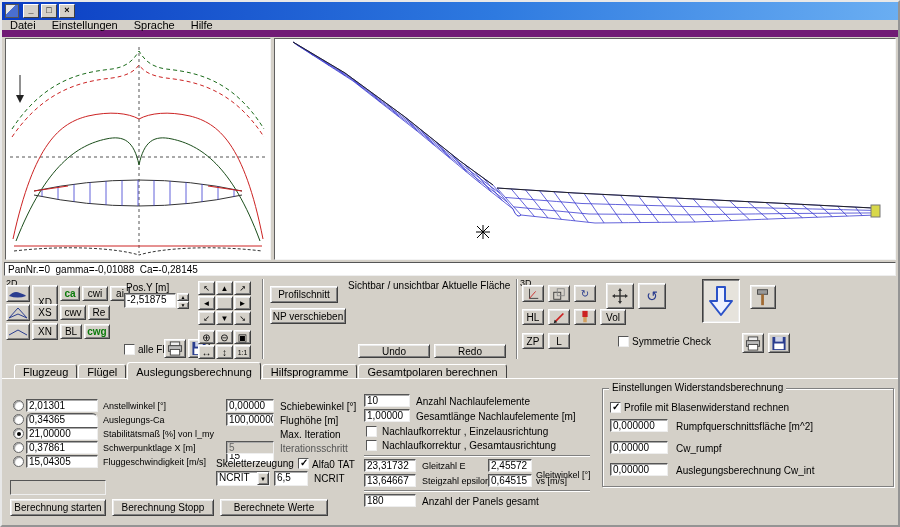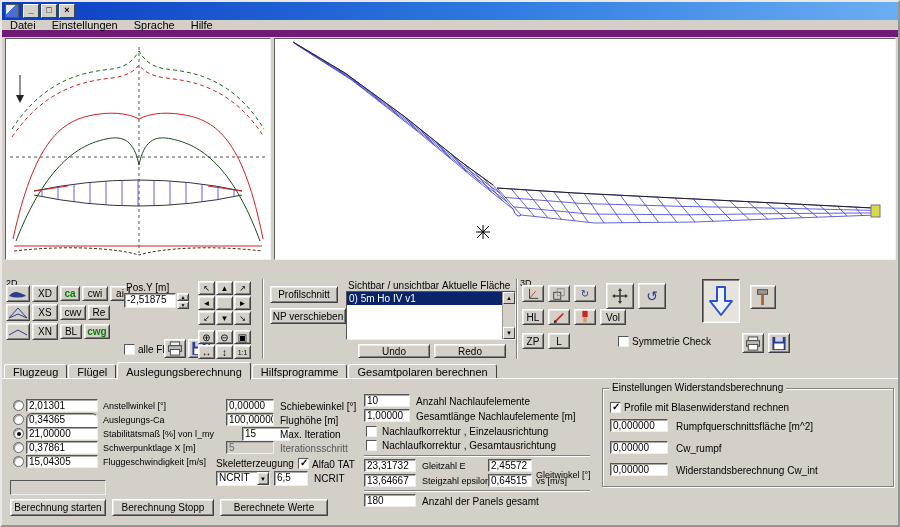--- a/index.html
+++ b/index.html
@@ -24,21 +24,21 @@
 .lbl{position:absolute;font-size:10px;white-space:nowrap;}
 .lbl9{position:absolute;font-size:9px;white-space:nowrap;}
 .cb{position:absolute;width:11px;height:11px;background:#fff;border:1px solid;border-color:#555 #eee #eee #555;}
 .cb.on::after{content:"✓";position:absolute;left:1px;top:-2px;font-size:10px;font-weight:bold;}
 .radio{position:absolute;width:11px;height:11px;border-radius:50%;background:#fff;border:1px solid #666;box-shadow:inset 1px 1px 1px #999;}
 .radio.on::after{content:"";position:absolute;left:3px;top:3px;width:4px;height:4px;border-radius:50%;background:#000;}
 .vsep{position:absolute;width:2px;border-left:1px solid #808080;border-right:1px solid #fff;}
 .hsep{position:absolute;height:2px;border-top:1px solid #808080;border-bottom:1px solid #fff;}
 .groupbox{position:absolute;border:1px solid #808080;box-shadow:inset 1px 1px 0 #fff,1px 1px 0 #fff;}
 .gb-title{position:absolute;top:-7px;left:6px;background:#d4d0c8;padding:0 3px;font-size:10px;white-space:nowrap;}
-.tabstrip{position:absolute;left:0;top:359px;width:896px;height:18px;display:flex;align-items:flex-end;padding-left:2px;}
+.tabstrip{position:absolute;left:0;top:359px;width:896px;height:18px;display:flex;align-items:flex-end;padding-left:12px;}
 .tab{height:15px;line-height:13px;padding:1px 8px 0;font-size:11px;background:#d4d0c8;border:1px solid;border-color:#fff #404040 #d4d0c8 #fff;border-radius:3px 3px 0 0;margin-right:1px;}
 .tab.active{height:18px;line-height:16px;position:relative;z-index:5;margin-bottom:-1px;}
 .tabbody{position:absolute;left:0;top:376px;width:896px;height:147px;background:#d4d0c8;border-top:1px solid #fff;}
 .listbox{position:absolute;left:344px;top:289px;width:170px;height:49px;background:#fff;border:1px solid;border-color:#555 #eee #eee #555;display:flex;}
 .lb-items{flex:1;}
 .lb-item{font-size:10px;line-height:13px;padding:0 2px;}
 .lb-item.selected{background:#0a246a;color:#fff;}
 .lb-scroll{width:13px;background:#d4d0c8;display:flex;flex-direction:column;justify-content:space-between;border-left:1px solid #999;}
 .lb-sbtn{height:12px;font-size:6px;text-align:center;line-height:11px;background:#d4d0c8;border:1px solid;border-color:#fff #404040 #404040 #fff;}
 .sunkbox{position:absolute;background:#d4d0c8;border:1px solid;border-color:#555 #eee #eee #555;}
@@ -155,31 +155,32 @@
       <rect x="596" y="166" width="9" height="12" fill="#d8d84a" stroke="#777"></rect>
       <g stroke="#000" stroke-width="1">
         <line x1="202" y1="187" x2="214" y2="199"></line>
           <line x1="214" y1="187" x2="202" y2="199"></line>
         <line x1="201" y1="193" x2="215" y2="193"></line>
           <line x1="208" y1="186" x2="208" y2="200"></line>
       </g>
     </svg>
   </div>
 
+  <div class="statusline">PanNr.=0  gamma=-0,01088  Ca=-0,28145</div>
 
   <div class="abs" style="left:0;top:275px;width:896px;height:84px;">
 
     <span class="lbl9" style="left:4px;top:1px;">2D</span>
 
     <div class="btn" style="left:4px;top:8px;width:24px;height:17px;">
       <svg width="22" height="14" viewBox="0 0 22 14">
           <path d="M2,9 Q7,3 13,6 Q19,8 19,9 Q11,12 2,9" fill="#2a3d8f"></path>
         </svg>
     </div>
-    <div class="btn" style="left:30px;top:8px;width:26px;height:17px;">XD</div>
+    <div class="btn" style="left:30px;top:8px;width:26px;height:34px;">XD</div>
     <div class="btn press" style="left:58px;top:9px;width:20px;height:15px;">
         <span class="green">ca</span>
       </div>
     <div class="btn" style="left:80px;top:9px;width:26px;height:15px;">cwi</div>
     <div class="btn" style="left:108px;top:9px;width:20px;height:15px;">ai</div>
 
     <div class="btn" style="left:4px;top:27px;width:24px;height:17px;">
       <svg width="22" height="14" viewBox="0 0 22 14">
           <path d="M2,12 L11,2 L20,12 L11,8 Z" fill="none" stroke="#2a3d8f"></path>
         </svg>
@@ -239,29 +240,20 @@
     <div class="btn" style="left:214px;top:68px;width:17px;height:14px;">↕</div>
     <div class="btn" style="left:232px;top:68px;width:17px;height:14px;font-size:7px;">1:1</div>
 
     <div class="vsep" style="left:260px;top:2px;height:80px;"></div>
 
     <div class="btn" style="left:268px;top:9px;width:68px;height:17px;">Profilschnitt</div>
     <div class="btn" style="left:268px;top:31px;width:76px;height:16px;">NP verschieben</div>
     <span class="lbl" style="left:346px;top:3px;">Sichtbar / unsichtbar</span>
     <span class="lbl" style="left:440px;top:3px;">Aktuelle Fläche</span>
 
-    <div class="listbox" style="left:344px;top:14px;">
-      <div class="lb-items">
-        <div class="lb-item selected">0) 5m Ho IV v1</div>
-      </div>
-      <div class="lb-scroll">
-        <div class="lb-sbtn">▲</div>
-        <div class="lb-sbtn">▼</div>
-      </div>
-    </div>
 
     <div class="btn" style="left:356px;top:67px;width:72px;height:14px;">Undo</div>
     <div class="btn" style="left:432px;top:67px;width:72px;height:14px;">Redo</div>
 
     <div class="vsep" style="left:514px;top:2px;height:80px;"></div>
 
     <span class="lbl9" style="left:518px;top:1px;">3D</span>
 
     <div class="btn" style="left:520px;top:8px;width:22px;height:17px;">
       <svg width="16" height="14" viewBox="0 0 16 16">
@@ -365,21 +357,21 @@
   <span class="lbl9" style="left:101px;top:441px;">Schwerpunktlage X [m]</span>
 
   <span class="radio" style="left:11px;top:454px;"></span>
   <div class="field" style="left:24px;top:453px;width:72px;height:13px;">15,04305</div>
   <span class="lbl9" style="left:101px;top:455px;">Fluggeschwindigkeit [m/s]</span>
 
   <div class="field" style="left:224px;top:397px;width:48px;height:13px;">0,00000</div>
   <span class="lbl" style="left:278px;top:399px;">Schiebewinkel [°]</span>
   <div class="field" style="left:224px;top:411px;width:48px;height:13px;">100,00000</div>
   <span class="lbl" style="left:278px;top:413px;">Flughöhe [m]</span>
-  <div class="field" style="left:224px;top:425px;width:48px;height:14px;margin-left:16px;">15</div>
+  <div class="field" style="left:224px;top:447px;width:48px;height:14px;">15</div>
   <span class="lbl" style="left:278px;top:427px;">Max. Iteration</span>
   <div class="field disabled" style="left:224px;top:439px;width:48px;height:13px;">5</div>
   <span class="lbl" style="left:278px;top:441px;color:#555;">Iterationsschritt</span>
 
   <span class="lbl" style="left:214px;top:456px;">Skeletterzeugung</span>
   <span class="cb on" style="left:296px;top:456px;"></span>
   <span class="lbl" style="left:310px;top:457px;">Alfa0 TAT</span>
   <div class="field" style="left:214px;top:469px;width:54px;height:15px;"><span>NCRIT</span></div>
   <div class="btn" style="left:255px;top:470px;width:12px;height:13px;font-size:6px;">▼</div>
   <div class="field" style="left:272px;top:469px;width:34px;height:15px;">6,5</div>
@@ -414,20 +406,20 @@
   <div class="groupbox" style="left:600px;top:386px;width:292px;height:99px;">
     <span class="gb-title">Einstellungen Widerstandsberechnung</span>
   </div>
   <span class="cb on" style="left:608px;top:400px;"></span>
   <span class="lbl" style="left:622px;top:400px;">Profile mit Blasenwiderstand rechnen</span>
   <div class="field" style="left:608px;top:417px;width:58px;height:13px;">0,000000</div>
   <span class="lbl" style="left:674px;top:419px;">Rumpfquerschnittsfläche [m^2]</span>
   <div class="field" style="left:608px;top:439px;width:58px;height:13px;">0,00000</div>
   <span class="lbl" style="left:674px;top:441px;">Cw_rumpf</span>
   <div class="field" style="left:608px;top:461px;width:58px;height:13px;">0,00000</div>
-  <span class="lbl" style="left:674px;top:463px;">Widerstandsberechnung Cw_int</span>
+  <span class="lbl" style="left:674px;top:463px;">Auslegungsberechnung Cw_int</span>
 
   <div class="sunkbox" style="left:8px;top:478px;width:96px;height:15px;"></div>
   <div class="btn" style="left:8px;top:497px;width:96px;height:17px;">Berechnung starten</div>
   <div class="btn" style="left:110px;top:497px;width:102px;height:17px;">Berechnung Stopp</div>
   <div class="btn" style="left:218px;top:497px;width:108px;height:17px;">Berechnete Werte</div>
 
 </div>
 
 </body></html>

